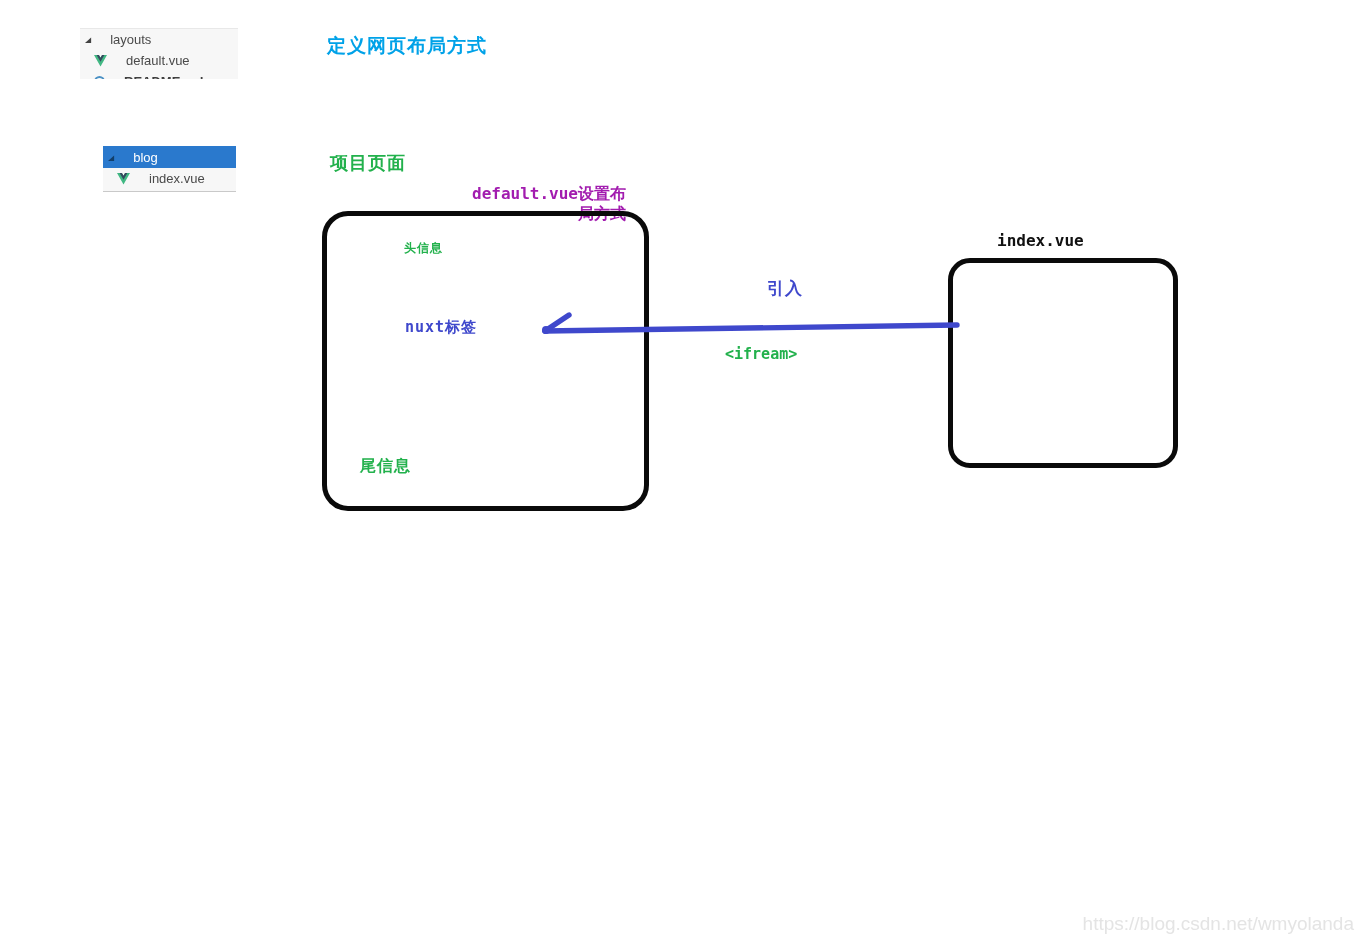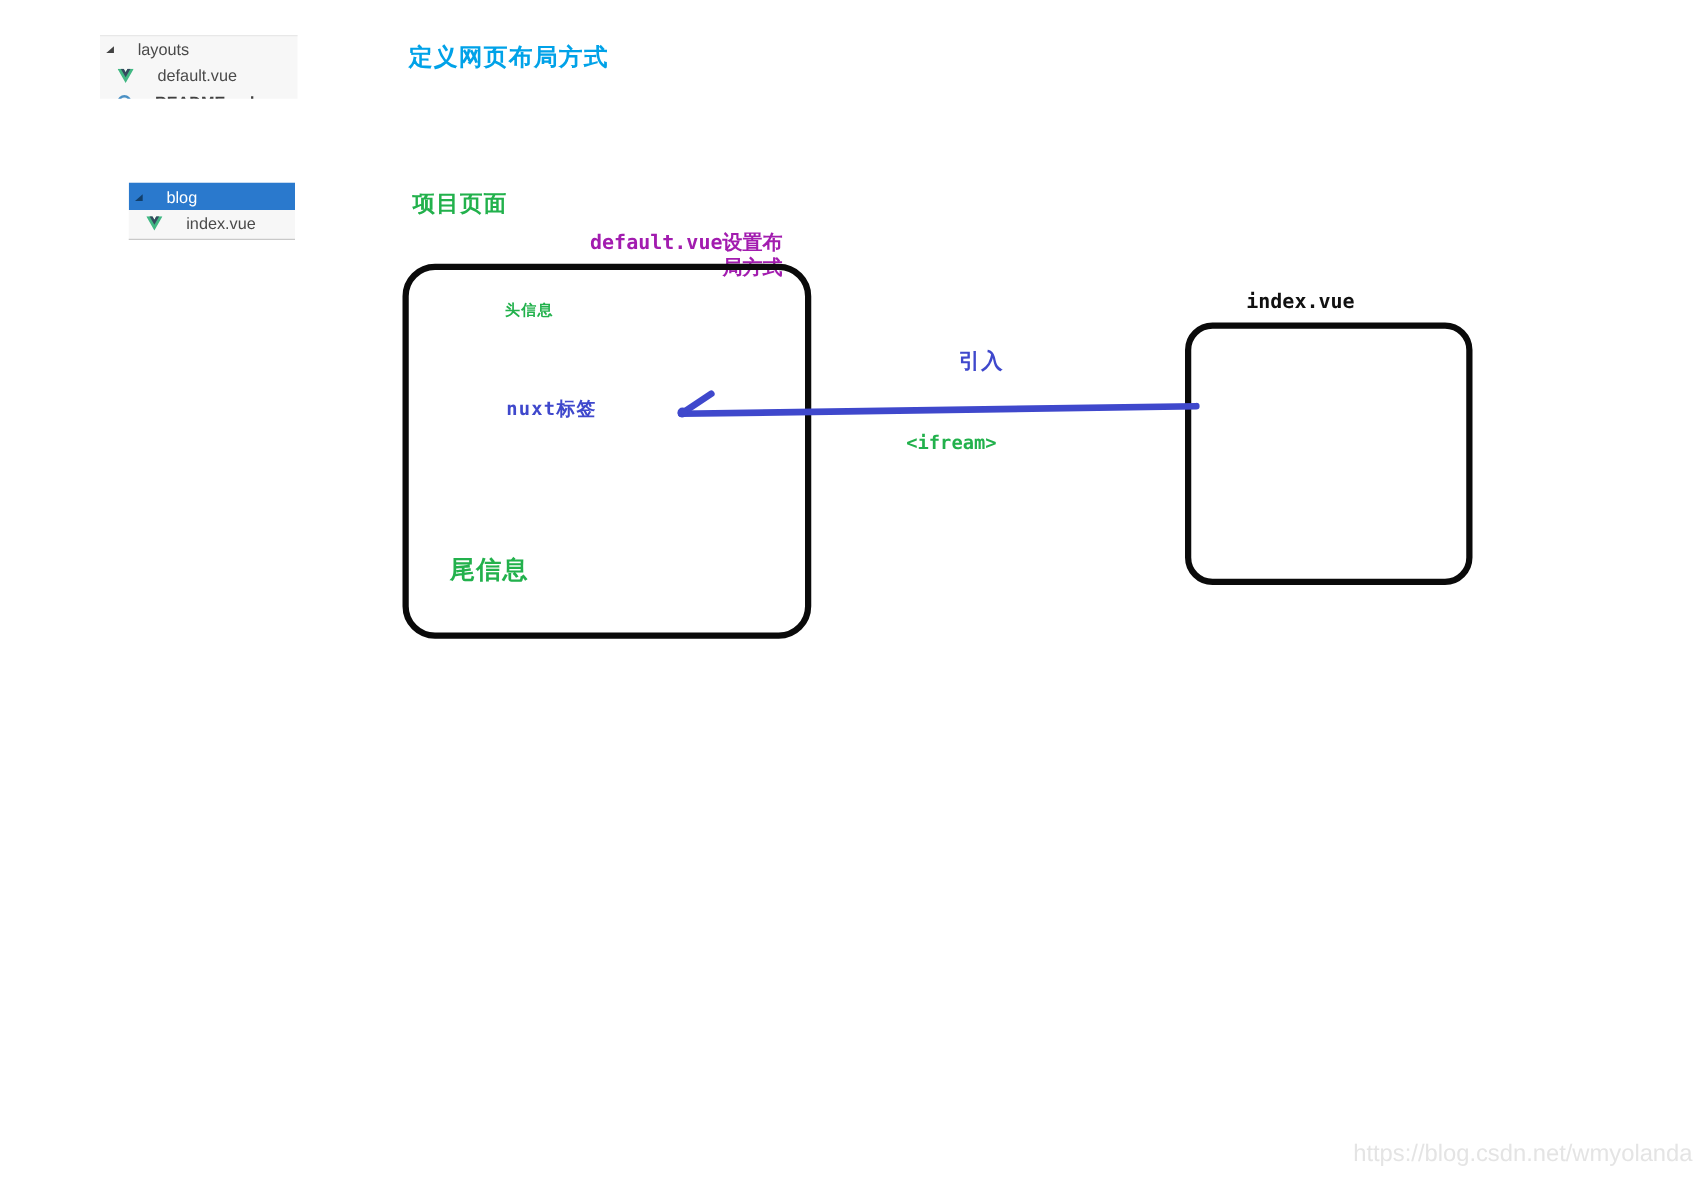--- a/index.html
+++ b/index.html
@@ -36,21 +36,21 @@
   .t-ifream  { left:725px; top:345px; font-size:15px; font-weight:bold; color:#22b14c;
                font-family:"DejaVu Sans Mono","Liberation Mono",monospace; }
 
   .box { position:absolute; border:5px solid #0a0a0a; background:transparent; }
   .box-default { left:322px; top:211px; width:327px; height:300px; border-radius:26px; }
   .box-index   { left:948px; top:258px; width:230px; height:210px; border-radius:22px; }
   .box-label { position:absolute; white-space:nowrap; font-weight:bold; }
   .lbl-header { left:35px;  top:24px;  font-size:12px; color:#22b14c; letter-spacing:1px;margin-left:42px; }
   .lbl-nuxt   { left:78px;  top:102px; font-size:15px; color:#3f48cc; letter-spacing:1px;
                 font-family:"DejaVu Sans Mono","Liberation Mono",monospace; }
-  .lbl-footer { left:33px;  top:226px; font-size:20px; color:#22b14c; letter-spacing:1px;text-align:center; }
+  .lbl-footer { left:33px;  top:240px; font-size:16px; color:#22b14c; letter-spacing:1px;text-align:center; }
 
   .arrow-svg { position:absolute; left:533px; top:302px; width:430px; height:42px; }
 
   .watermark { position:absolute; right:10px; top:913px; font-size:19px; color:#e4e4e4;
                font-family:"Liberation Sans","DejaVu Sans",sans-serif; }
 </style>
 </head>
 <body>
 
 <div class="canvas">

